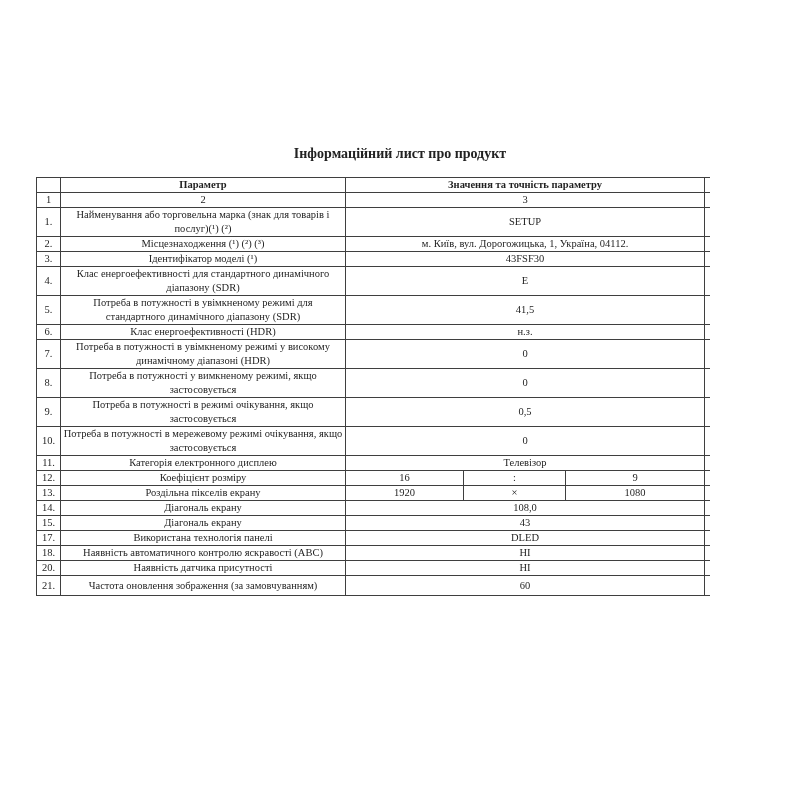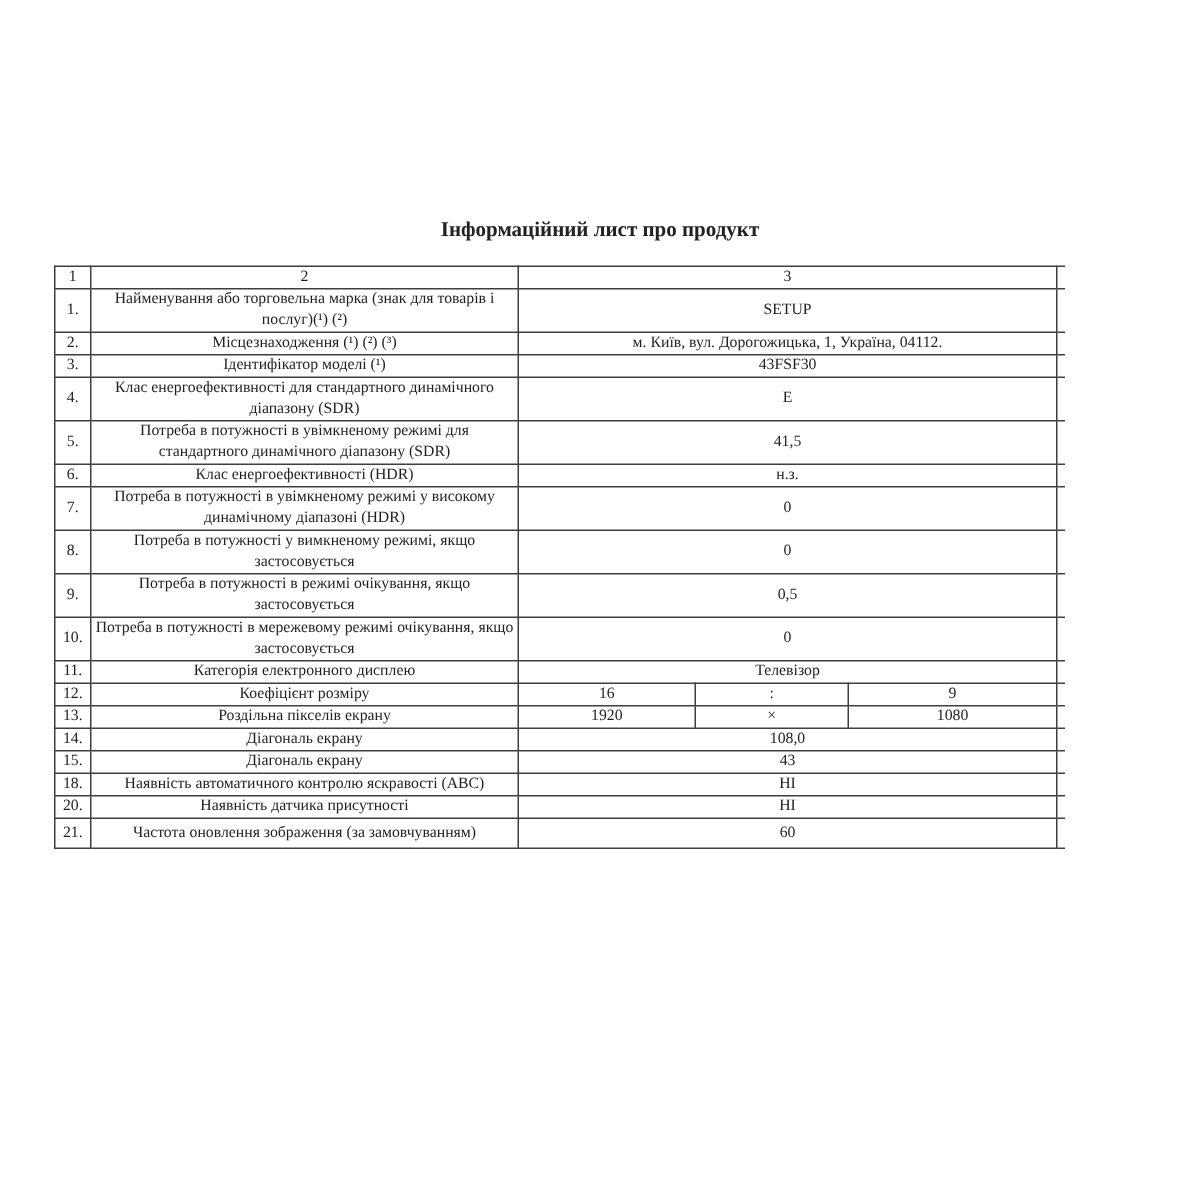--- a/index.html
+++ b/index.html
@@ -67,20 +67,26 @@
     <colgroup>
       <col style="width:24px">
       <col style="width:285px">
       <col style="width:118px">
       <col style="width:102px">
       <col style="width:139px">
       <col style="width:64px">
     </colgroup>
 
     <tbody>
+        <tr class="h1">
+      <th></th>
+      <th>Параметр</th>
+      <th colspan="3">Значення та точність параметру</th>
+      <th>Одиниця</th>
+    </tr>
 
     <tr class="h1">
       <td>1</td>
       <td>2</td>
       <td colspan="3">3</td>
       <td>4</td>
     </tr>
 
     <tr class="h2">
       <td>1.</td>
@@ -185,20 +191,26 @@
     </tr>
 
     <tr class="h1">
       <td>15.</td>
       <td>Діагональ екрану</td>
       <td colspan="3">43</td>
       <td>дюймів</td>
     </tr>
 
 
+    <tr class="h1">
+      <td>17.</td>
+      <td>Використана технологія панелі</td>
+      <td colspan="3">DLED</td>
+      <td></td>
+    </tr>
 
     <tr class="h1">
       <td>18.</td>
       <td>Наявність автоматичного контролю яскравості (ABC)</td>
       <td colspan="3">НІ</td>
       <td></td>
     </tr>
 
 
     <tr class="h1">

